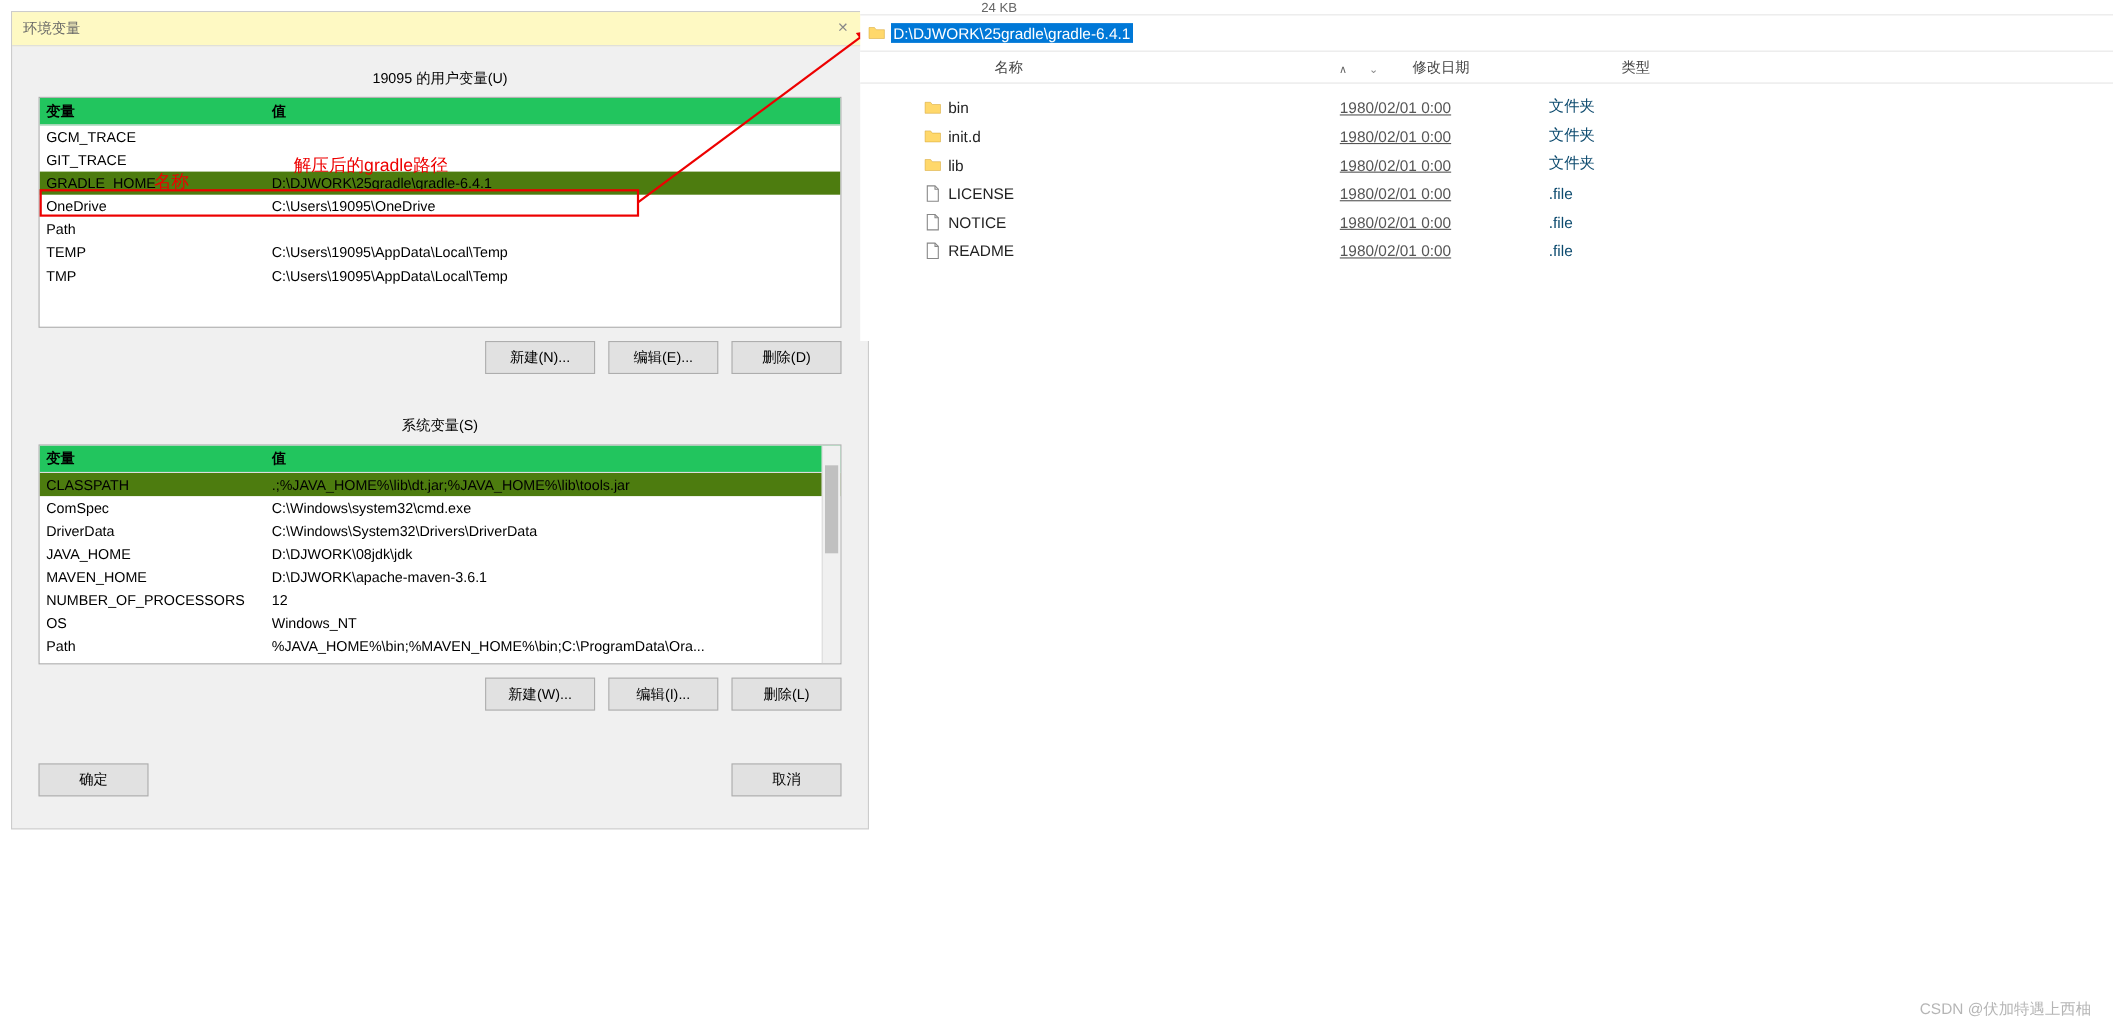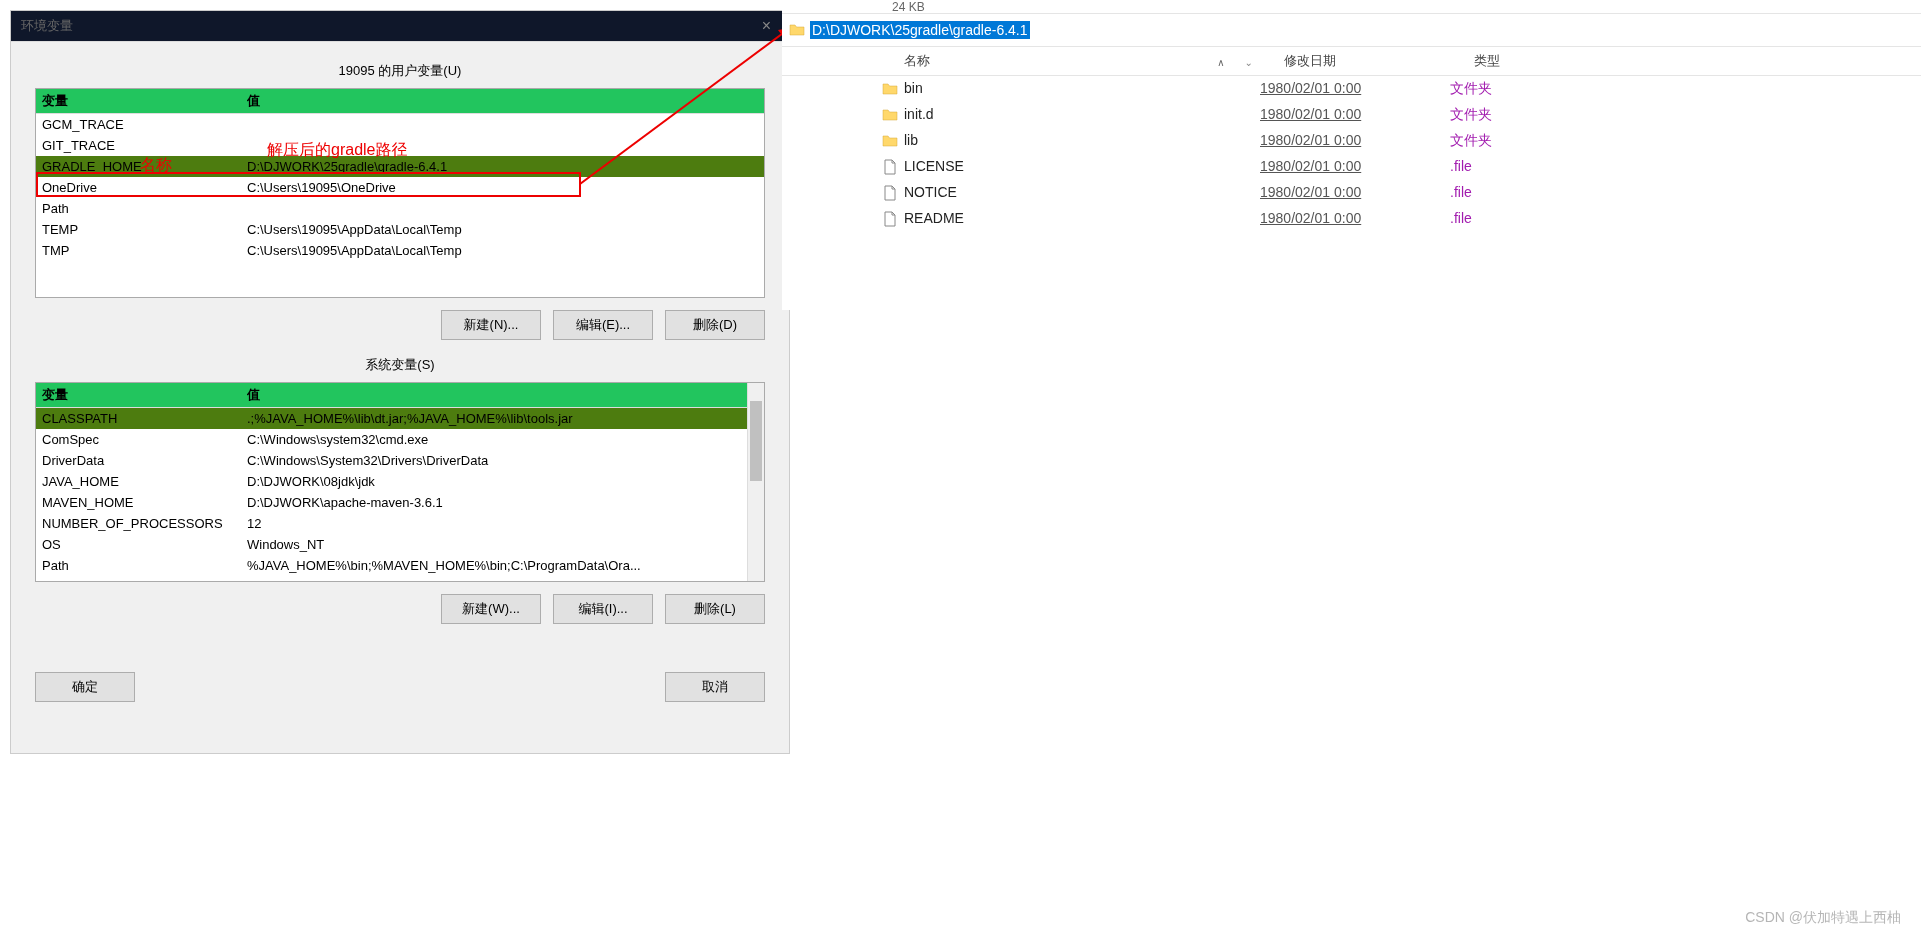--- a/index.html
+++ b/index.html
@@ -18,21 +18,21 @@
     .env-dialog {
       position: absolute;
       top: 10px;
       left: 10px;
       width: 780px;
       height: 744px;
       background: #f0f0f0;
       border: 1px solid #ccc;
     }
     .dialog-title {
-      background: #0f172a;
+      background: #fef9c3;
       border-bottom: 1px solid #ddd;
       padding: 6px 10px;
       font-size: 13px;
       display: flex;
       justify-content: space-between;
       align-items: center;
       color: #666;
     }
     .close-x {
       color: #888;
@@ -73,21 +73,21 @@
     }
     .btn {
       background: #e1e1e1;
       border: 1px solid #adadad;
       padding: 5px 0;
       width: 100px;
       font-size: 13px;
       text-align: center;
       cursor: pointer;
     }
-    .section2 { margin-top: 16px; }
+    .section2 { margin-top: 38px; }
     .dialog-footer {
       display: flex;
       justify-content: space-between;
       gap: 12px;
       margin-top: 48px;
     }
     .sysvar-scrollbar {
       position: absolute;
       right: 0; top: 0; bottom: 0;
       width: 17px;
@@ -165,30 +165,30 @@
     }
     .ehcol { padding: 0 12px; border-right: 1px solid transparent; }
     .ehcol.name { width: 380px; margin-left: 110px; display:flex; justify-content:space-between; align-items:center;}
     .ehcol.date { width: 190px; }
     .ehcol.type { width: 90px; }
     .sort-caret { font-size: 10px; color: #666; margin-right:20px;}
     .drop-caret { color:#888; font-size:10px; margin-right:6px;}
     .exp-rows { padding-top: 4px; }
     .exp-row {
       display: flex;
-      align-items: flex-start;
+      align-items: flex-end;
       height: 26px;
-      padding-left: 100px;
+      padding-left: 58px;
       font-size: 14px;
       color: #222;
     }
     .exp-row .ico { width: 22px; }
     .exp-row .fname { width: 356px; }
     .exp-row .fdate { width: 190px; color: #555; text-decoration: underline; }
-    .exp-row .ftype { width: 90px; color: #a21caf; }
+    .exp-row .ftype { width: 90px; color: #0c4a6e; }
     .file-ico svg, .fold-ico svg { width:16px; height:16px; vertical-align:middle;}
 
     .watermark {
       position: absolute;
       right: 20px;
       bottom: 8px;
       color: rgba(120,120,120,.55);
       font-size: 14px;
     }
   </style>

